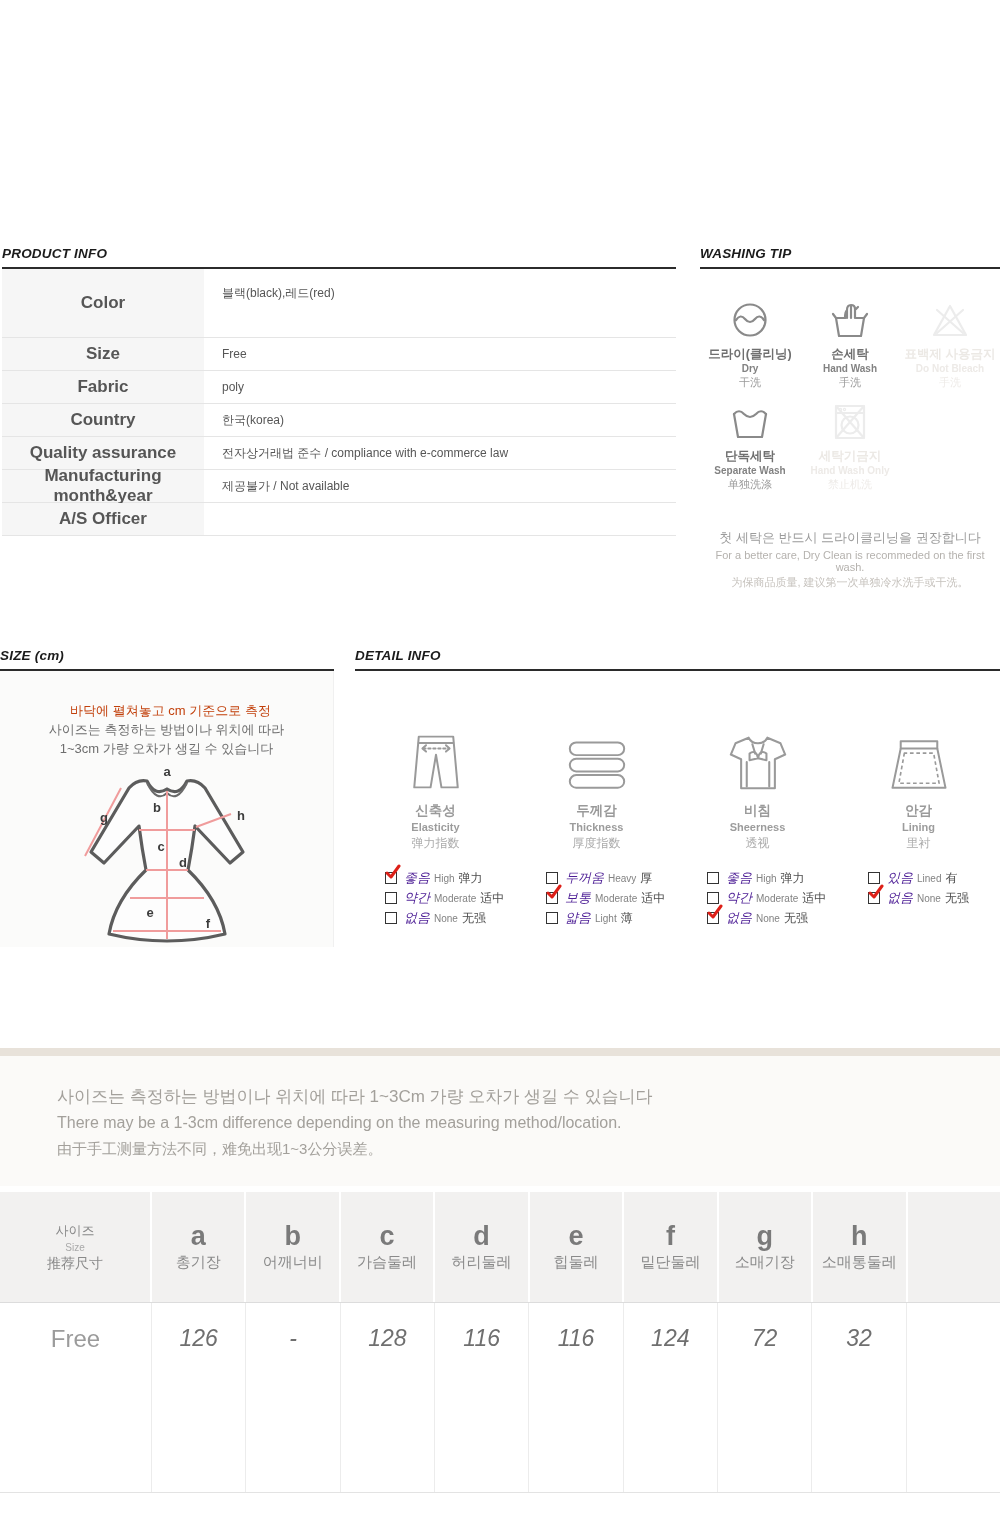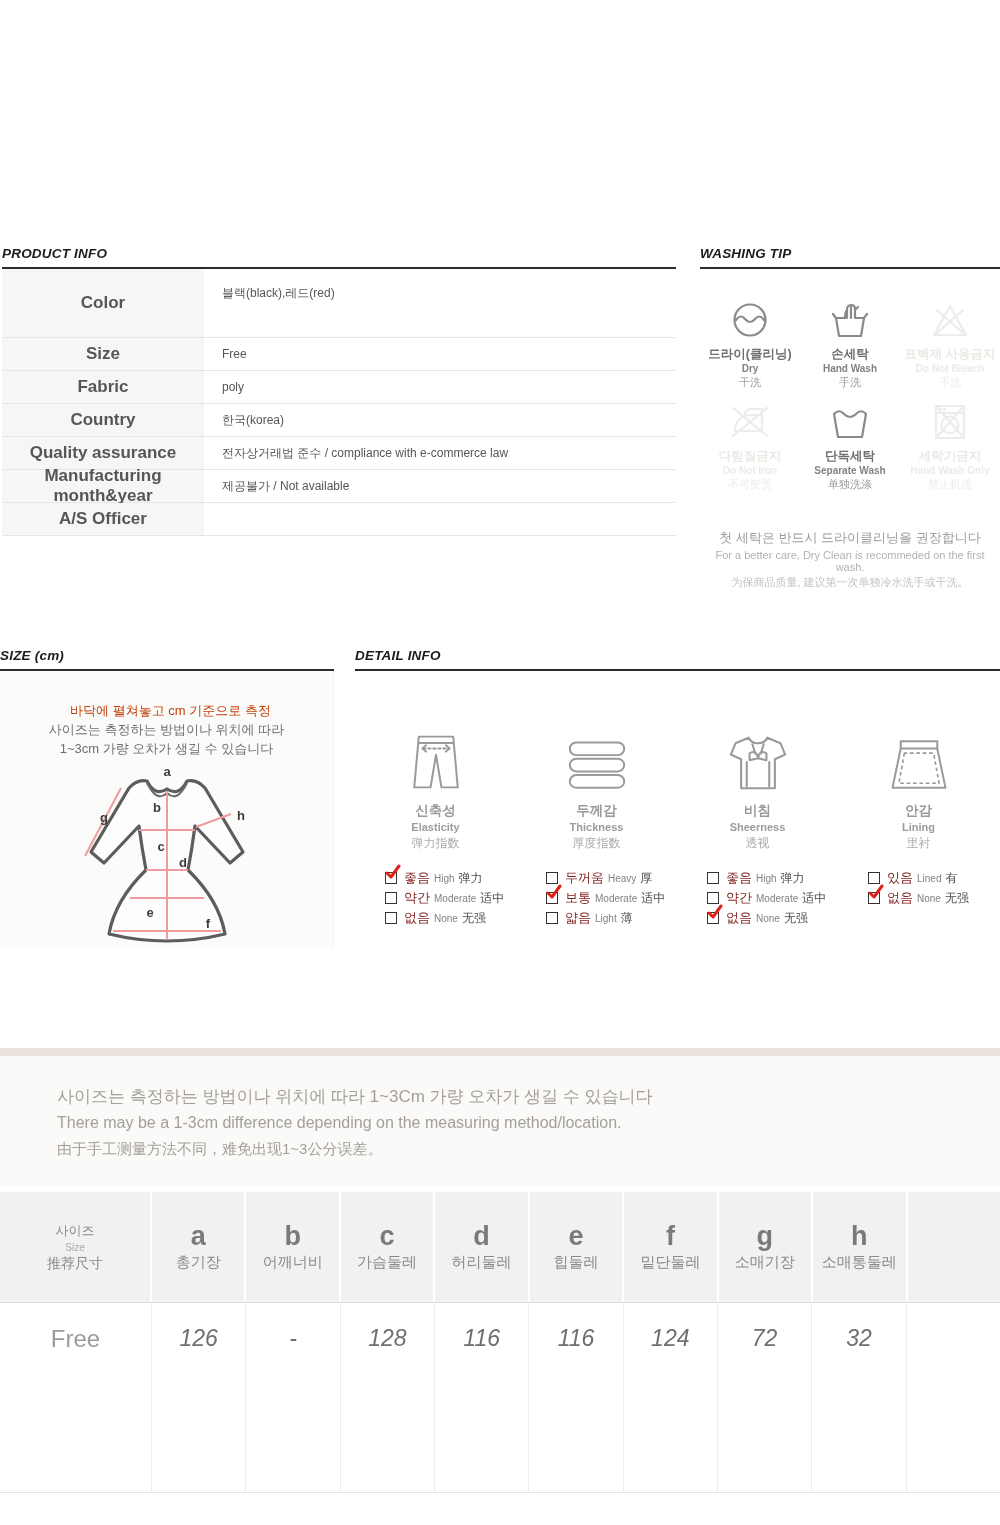--- a/index.html
+++ b/index.html
@@ -50,21 +50,21 @@
   .di-col { width:161px; }
   .di-icon { height:68px; display:flex; align-items:flex-end; justify-content:center; color:#9a9a9a; }
   .di-ko { text-align:center; font-size:13.5px; font-weight:bold; color:#9a9a9a; margin-top:9px; }
   .di-en { text-align:center; font-size:11px; font-weight:bold; color:#9c9c9c; margin-top:1px; }
   .di-cn { text-align:center; font-size:12px; color:#ababab; margin-top:2px; }
   .di-opts { margin-top:16px; padding-left:30px; }
   .opt { display:flex; align-items:center; height:20px; }
   .chk { width:12px; height:12px; border:1.5px solid #333; background:#fff; position:relative; margin-right:7px; flex:none; }
   .chk svg { position:absolute; left:-2px; top:-9px; display:none; }
   .opt.checked .chk svg { display:block; }
-  .o-ko { font-size:13px; color:#7f1d1d; }
+  .o-ko { font-size:13px; color:#4c1d95;font-style:italic; }
   .o-en { font-size:10px; color:#828282; margin:0 4px; }
   .o-cn { font-size:12px; color:#4d4d4d; }
 
   
   #notice { position:absolute; left:0; top:1048px; width:1000px; height:138px;
             background:#fbfaf8; border-top:8px solid #e8e2da; padding:28px 0 0 57px; }
   #notice .n-ko { font-size:17px; color:#a3a09b; line-height:26px; }
   #notice .n-en { font-size:16px; color:#a3a09b; line-height:26px; }
   #notice .n-cn { font-size:15px; color:#a3a09b; line-height:26px; }
 
@@ -159,32 +159,20 @@
           <svg width="44" height="42" viewBox="0 0 44 42" fill="none" stroke="currentColor" stroke-width="2.2" stroke-linecap="round" stroke-linejoin="round">
             <path d="M22,7 L38,36 H6 Z"></path>
             <path d="M9,11 L35,34 M35,11 L9,34"></path>
           </svg>
         </div>
         <div class="wash-ko">표백제 사용금지</div>
         <div class="wash-en">Do Not Bleach</div>
         <div class="wash-cn">手洗</div>
       </div>
 
-      <div class="wash-cell">
-        <div class="wash-icon">
-          <svg width="44" height="42" viewBox="0 0 44 42" fill="none" stroke="currentColor" stroke-width="2.2" stroke-linecap="round" stroke-linejoin="round">
-            <path d="M17,14 Q17,8 23,8 H34 V14"></path>
-            <path d="M7,30 C7,20 14,14 22,14 H34 V30 Z"></path>
-            <path d="M5,7 L39,35 M39,7 L5,35"></path>
-          </svg>
-        </div>
-        <div class="wash-ko">다림질금지</div>
-        <div class="wash-en">Do Not Iron</div>
-        <div class="wash-cn">不可熨烫</div>
-      </div>
 
       <div class="wash-cell active">
         <div class="wash-icon">
           <svg width="44" height="42" viewBox="0 0 44 42" fill="none" stroke="currentColor" stroke-width="2.2" stroke-linecap="round" stroke-linejoin="round">
             <path d="M6,13 L10,36 H34 L38,13"></path>
             <path d="M6,13 Q11,7.5 16,13 Q22,19 28,13 Q33,7.5 38,13"></path>
           </svg>
         </div>
         <div class="wash-ko">단독세탁</div>
         <div class="wash-en">Separate Wash</div>

